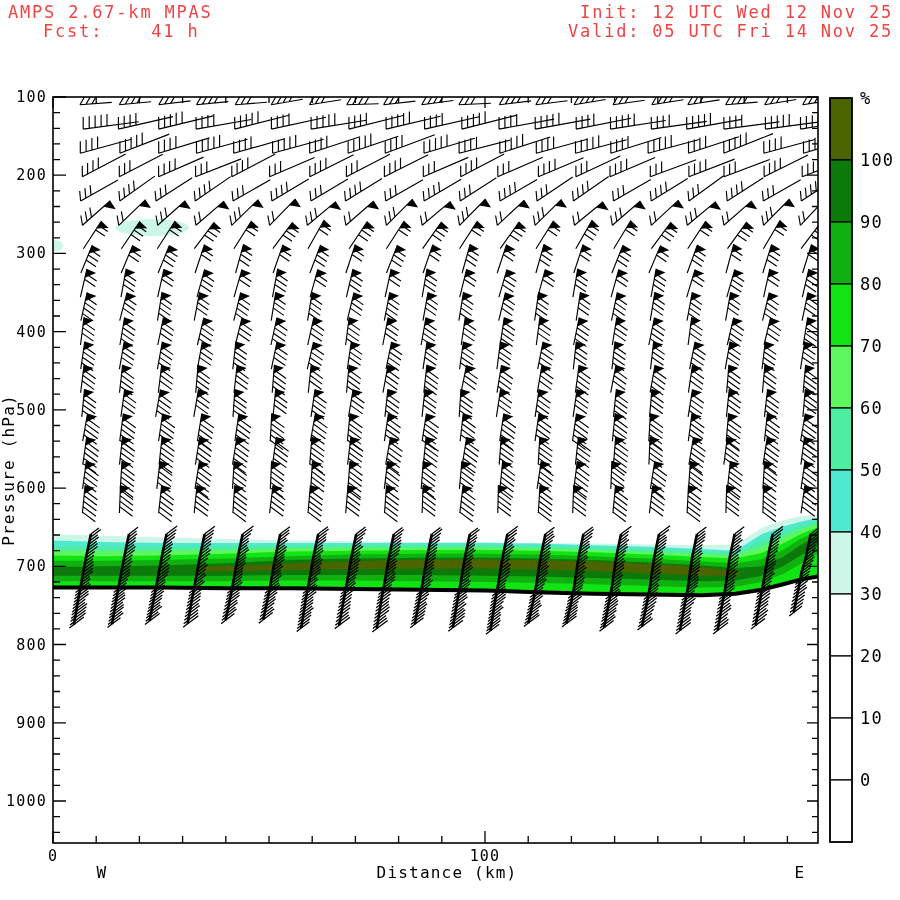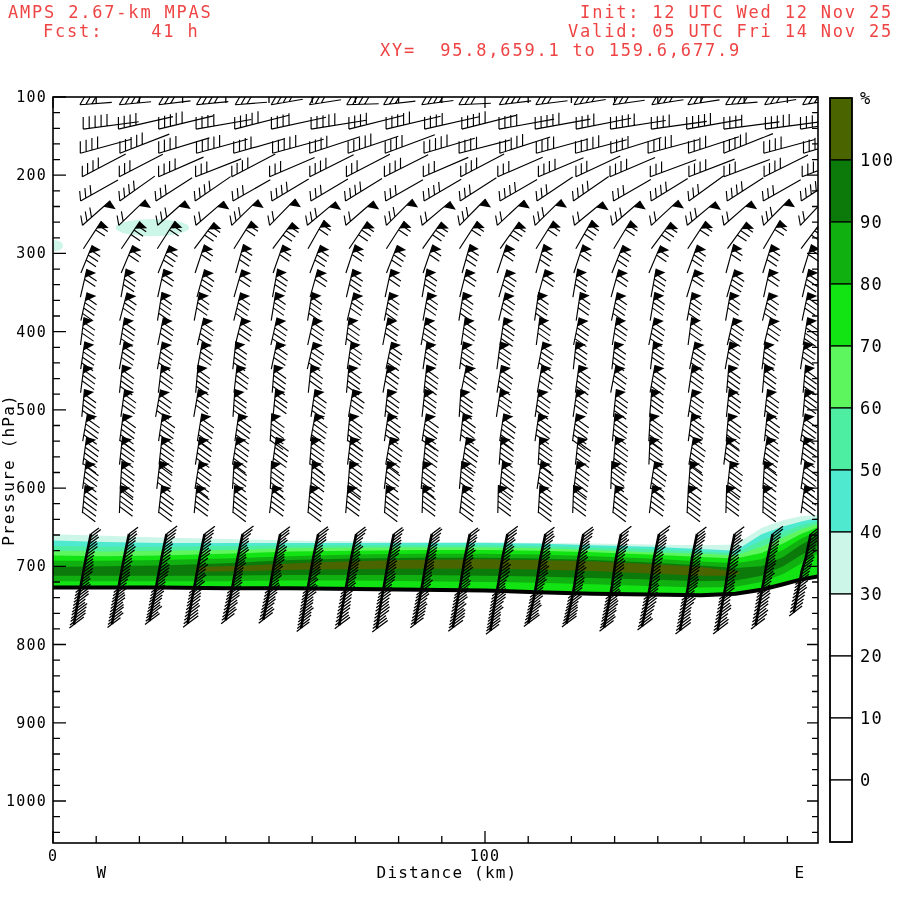--- a/index.html
+++ b/index.html
@@ -15,21 +15,20 @@
   svg{position:absolute;left:0;top:0;}
 </style>
 </head>
 <body>
 
 <div class="canvas">
   <div class="hdr l1">AMPS 2.67-km MPAS</div>
   <div class="hdr l2">Fcst:    41 h</div>
   <div class="hdr r1">Init: 12 UTC Wed 12 Nov 25</div>
   <div class="hdr r2">Valid: 05 UTC Fri 14 Nov 25</div>
-  <div class="hdr xy">XY=  95.8,659.1 to 159.6,677.9</div>
   <svg id="plot" width="900" height="900" viewBox="0 0 900 900">
       <defs>
         <clipPath id="plotclip">
           <rect x="53" y="97" width="765" height="746"></rect>
         </clipPath>
       </defs>
       <g clip-path="url(#plotclip)">
         <g>
           <polygon points="53.0,534.2 104.8,535.8 161.0,537.4 225.8,538.9 290.6,540.5 355.4,541.3 420.2,542.1 485.0,542.1 536.8,542.9 593.0,543.6 649.2,544.4 701.0,545.2 735.6,544.4 761.5,528.0 783.1,520.2 800.4,516.3 817.6,514.7 817.6,576.5 800.4,579.6 783.1,584.3 761.5,589.8 735.6,593.7 701.0,595.3 649.2,594.5 593.0,593.7 536.8,592.1 485.0,590.6 420.2,589.8 355.4,589.0 290.6,588.2 225.8,588.2 161.0,587.4 104.8,587.4 53.0,587.4" fill="#ccf6e7" stroke="none"></polygon>
           <polygon points="53.0,540.5 104.8,542.1 161.0,542.9 225.8,542.9 290.6,542.9 355.4,542.9 420.2,542.9 485.0,542.9 536.8,543.6 593.0,545.2 649.2,546.8 701.0,549.1 735.6,550.7 761.5,534.2 783.1,526.4 800.4,521.7 817.6,517.8 817.6,576.5 800.4,579.6 783.1,584.3 761.5,589.8 735.6,593.7 701.0,595.3 649.2,594.5 593.0,593.7 536.8,592.1 485.0,590.6 420.2,589.8 355.4,589.0 290.6,588.2 225.8,588.2 161.0,587.4 104.8,587.4 53.0,587.4" fill="#4fe9d0" stroke="none"></polygon>

